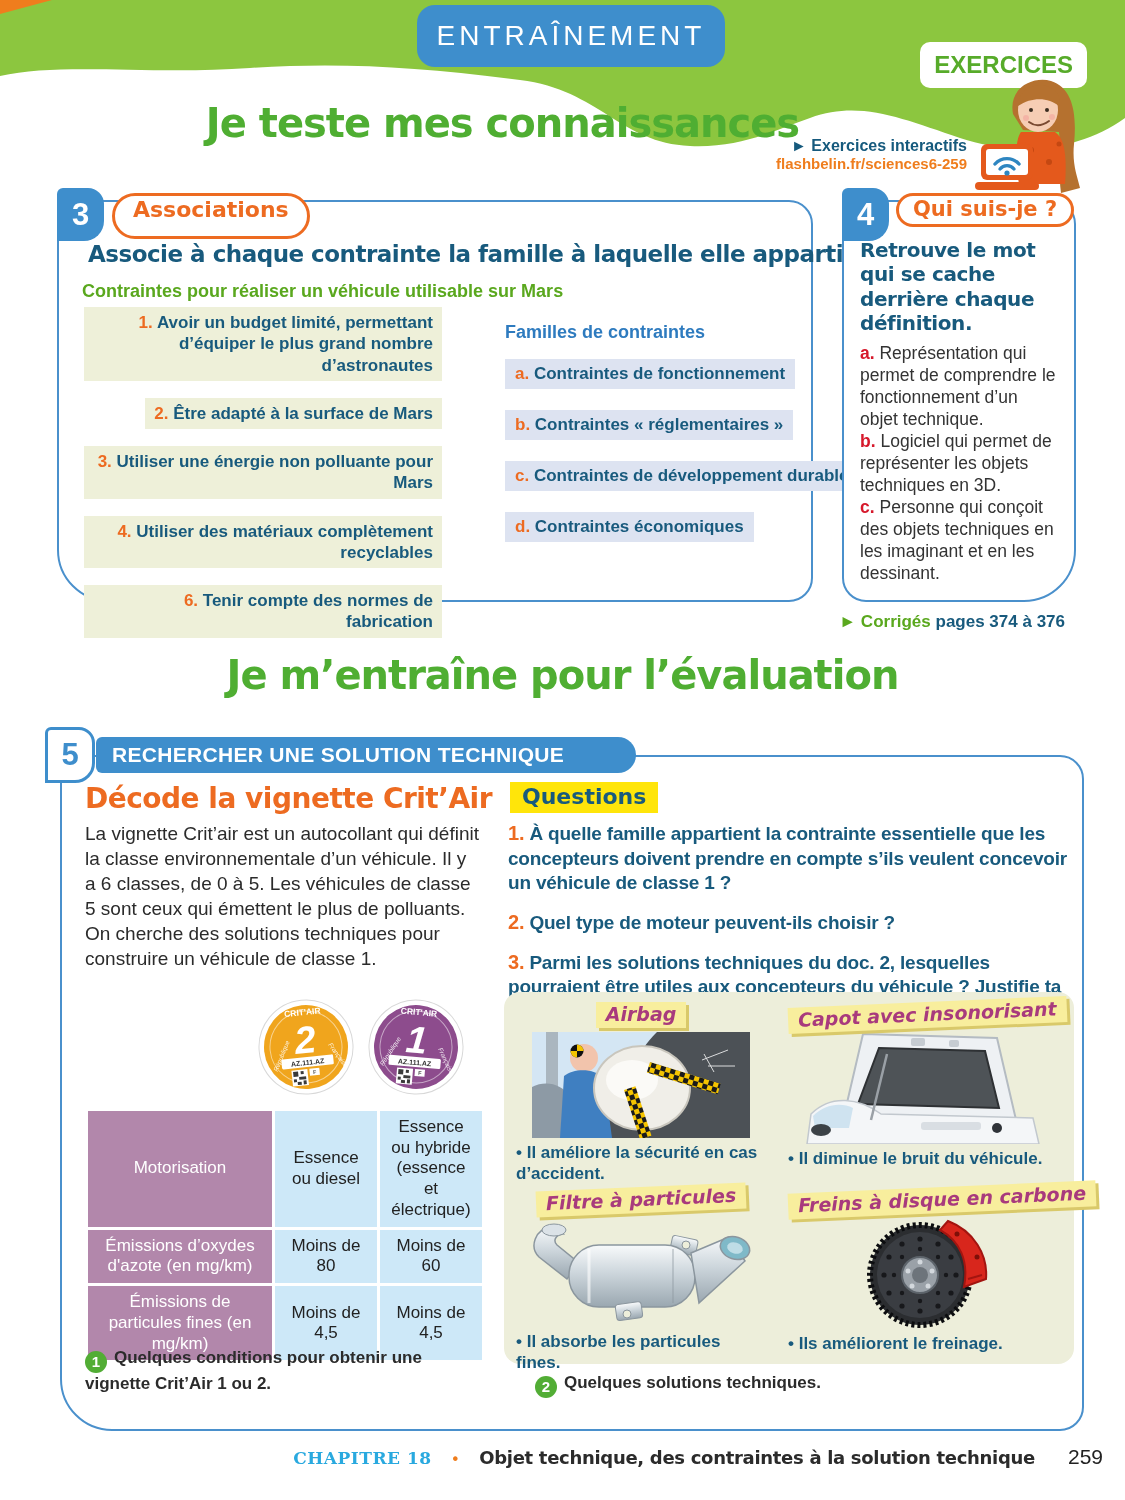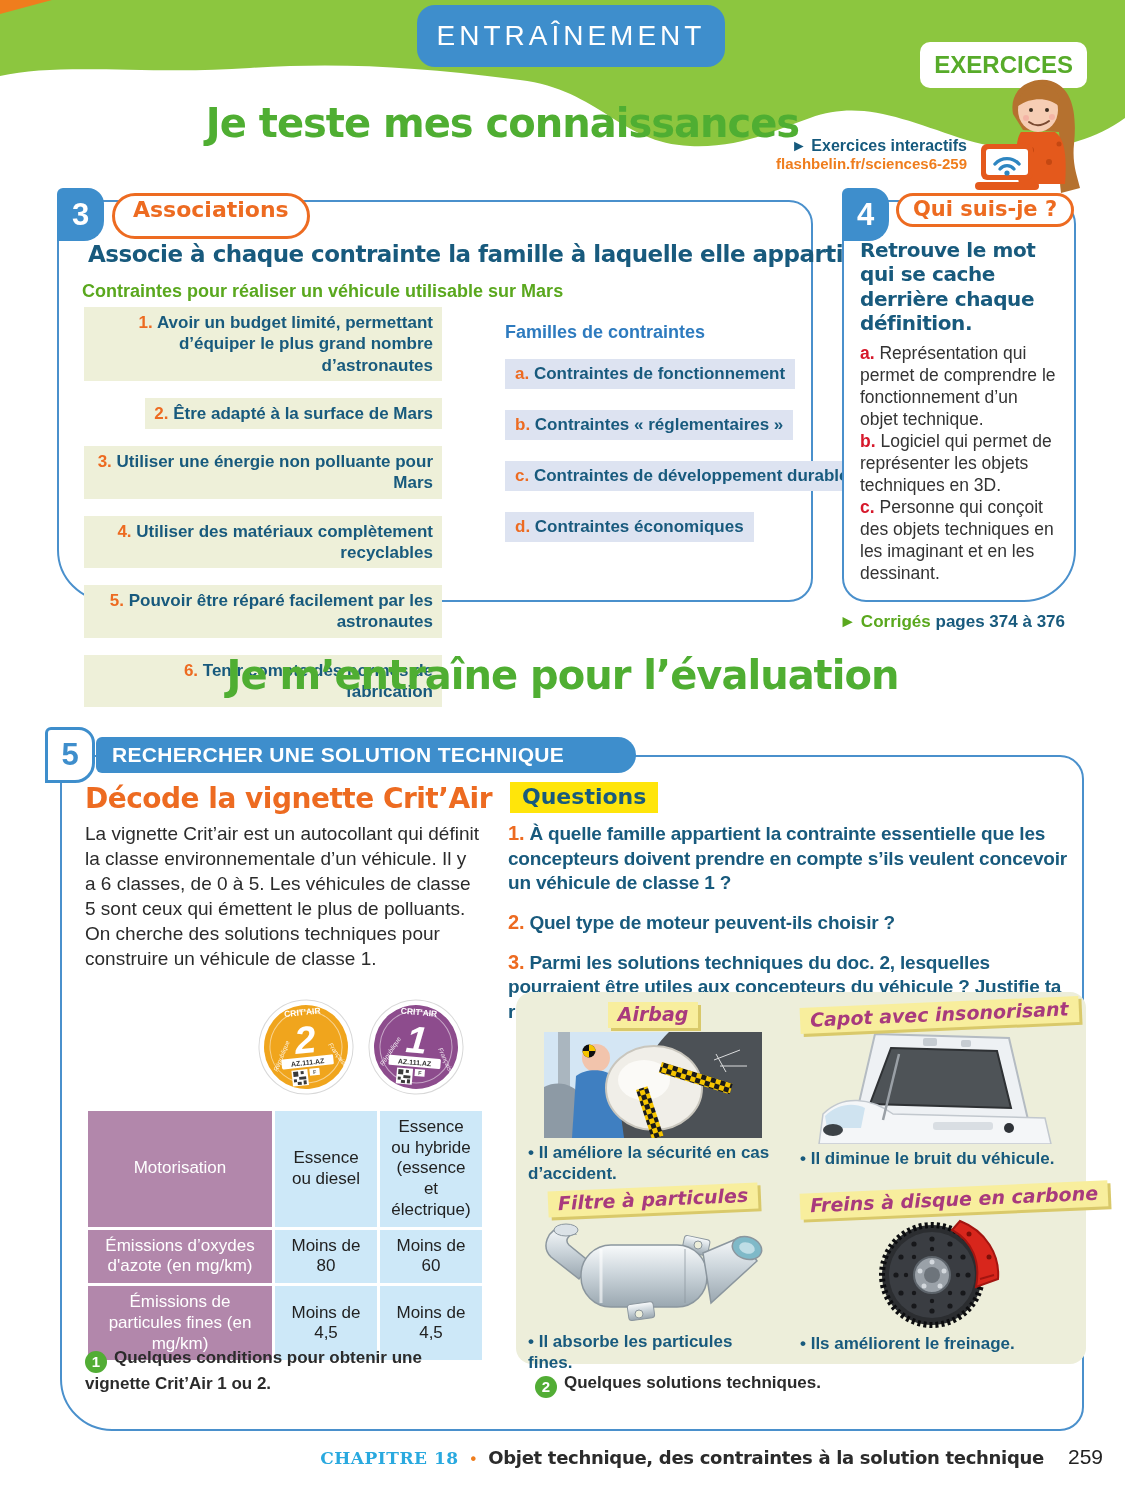--- a/index.html
+++ b/index.html
@@ -85,33 +85,33 @@
 
   
   #questions-label{position:absolute;left:510px;top:782px;background:#ffe50a;color:#185a7d;
      font-weight:bold;font-size:22px;padding:2px 12px 4px;font-family:"DejaVu Sans",sans-serif;}
   #questions{position:absolute;left:508px;top:820px;width:566px;}
   .question{font-size:19px;color:#185a7d;font-weight:600;line-height:1.3;margin-bottom:13px;
      letter-spacing:-0.2px;}
   .question .num-orange{font-size:20px;font-weight:bold;}
 
   
-  #doc2{position:absolute;left:516px;top:992px;width:570px;height:372px;background:#edeeda;
+  #doc2{position:absolute;left:504px;top:992px;width:570px;height:372px;background:#edeeda;
      border-radius:16px;display:grid;grid-template-columns:250px 276px;column-gap:22px;
      padding:8px 10px 0 12px;box-sizing:border-box;}
   .sol{position:relative;}
   .sol-tag{position:relative;width:fit-content;margin:2px auto 4px;background:#f8ee9d;color:#a83a7d;
      font-weight:bold;font-style:italic;font-size:19px;padding:1px 10px 3px;
      box-shadow:3px 3px 0 #d9c96a;font-family:"DejaVu Sans",sans-serif;white-space:nowrap;z-index:2;}
   .tilt-l{transform:rotate(-2.5deg);}
   .sol-img{display:block;margin:0 auto;}
   .sol-bullet{color:#185a7d;font-weight:bold;font-size:17px;line-height:1.25;margin-top:4px;}
 
   
-  #footer{position:absolute;right:22px;top:1445px;display:flex;align-items:baseline;gap:12px;}
+  #footer{position:absolute;right:22px;top:1445px;display:flex;align-items:baseline;gap:21px;}
   #footer .chap{color:#29a9df;font-weight:bold;font-size:17px;font-family:"DejaVu Serif",serif;
      letter-spacing:.5px;}
   #footer .dot{color:#ef7d1d;font-weight:bold;}
   #footer .ftitle{color:#2b2b2b;font-weight:bold;font-size:18px;font-family:"DejaVu Sans",sans-serif;
      letter-spacing:-0.3px;}
   #footer .pnum{color:#222;font-weight:normal;font-size:21px;margin-left:12px;}
 </style>
 </head>
 <body>
 
@@ -159,21 +159,20 @@
   <div class="badge" id="badge3">3</div>
   <div class="pill" id="pill3">Associations</div>
   <div class="consigne" id="consigne3">Associe à chaque contrainte la famille à laquelle elle appartient.</div>
   <div id="subtitle3">Contraintes pour réaliser un véhicule utilisable sur Mars</div>
 
   <div id="constraints">
     <div class="constraint"><span class="num-orange">1.</span> <span>Avoir un budget limité, permettant d’équiper le plus grand nombre d’astronautes</span></div>
     <div class="constraint"><span class="num-orange">2.</span> <span>Être adapté à la surface de Mars</span></div>
     <div class="constraint"><span class="num-orange">3.</span> <span>Utiliser une énergie non polluante pour Mars</span></div>
     <div class="constraint"><span class="num-orange">4.</span> <span>Utiliser des matériaux complètement recyclables</span></div>
-    <div class="constraint"><span class="num-orange">5.</span> <span>Pouvoir être réparé facilement par les astronautes</span></div>
     <div class="constraint"><span class="num-orange">6.</span> <span>Tenir compte des normes de fabrication</span></div>
   </div>
 
   <div id="familles">
     <div id="familles-title">Familles de contraintes</div>
     <div class="famille"><span class="num-orange">a.</span> <span>Contraintes de fonctionnement</span></div>
     <div class="famille"><span class="num-orange">b.</span> <span>Contraintes « réglementaires »</span></div>
     <div class="famille"><span class="num-orange">c.</span> <span>Contraintes de développement durable</span></div>
     <div class="famille"><span class="num-orange">d.</span> <span>Contraintes économiques</span></div>
   </div>

